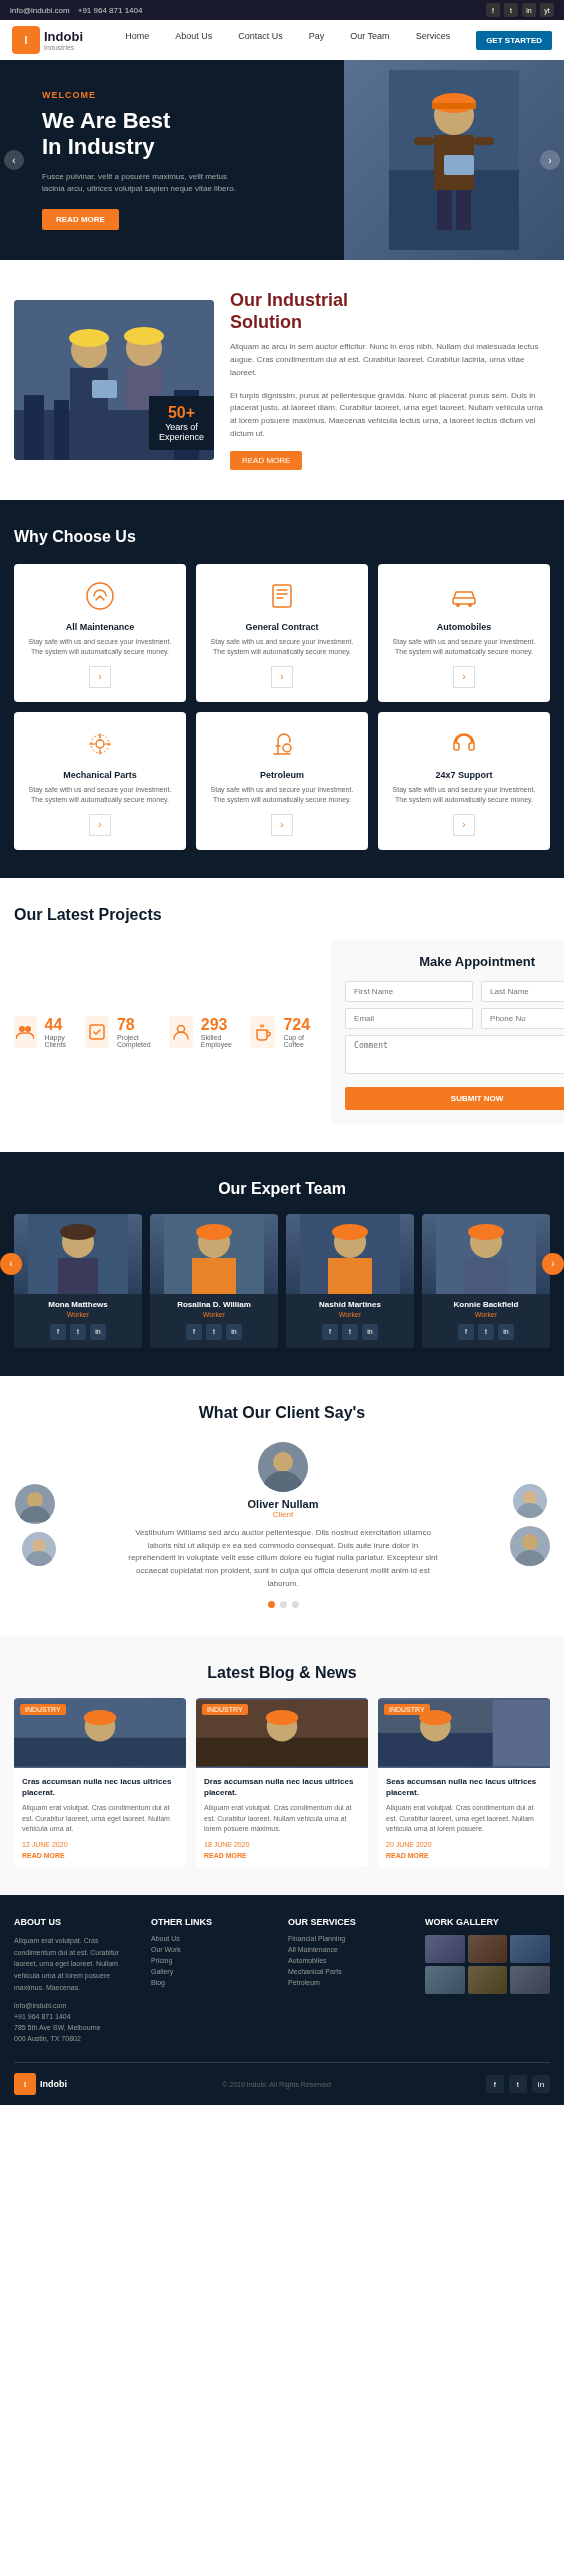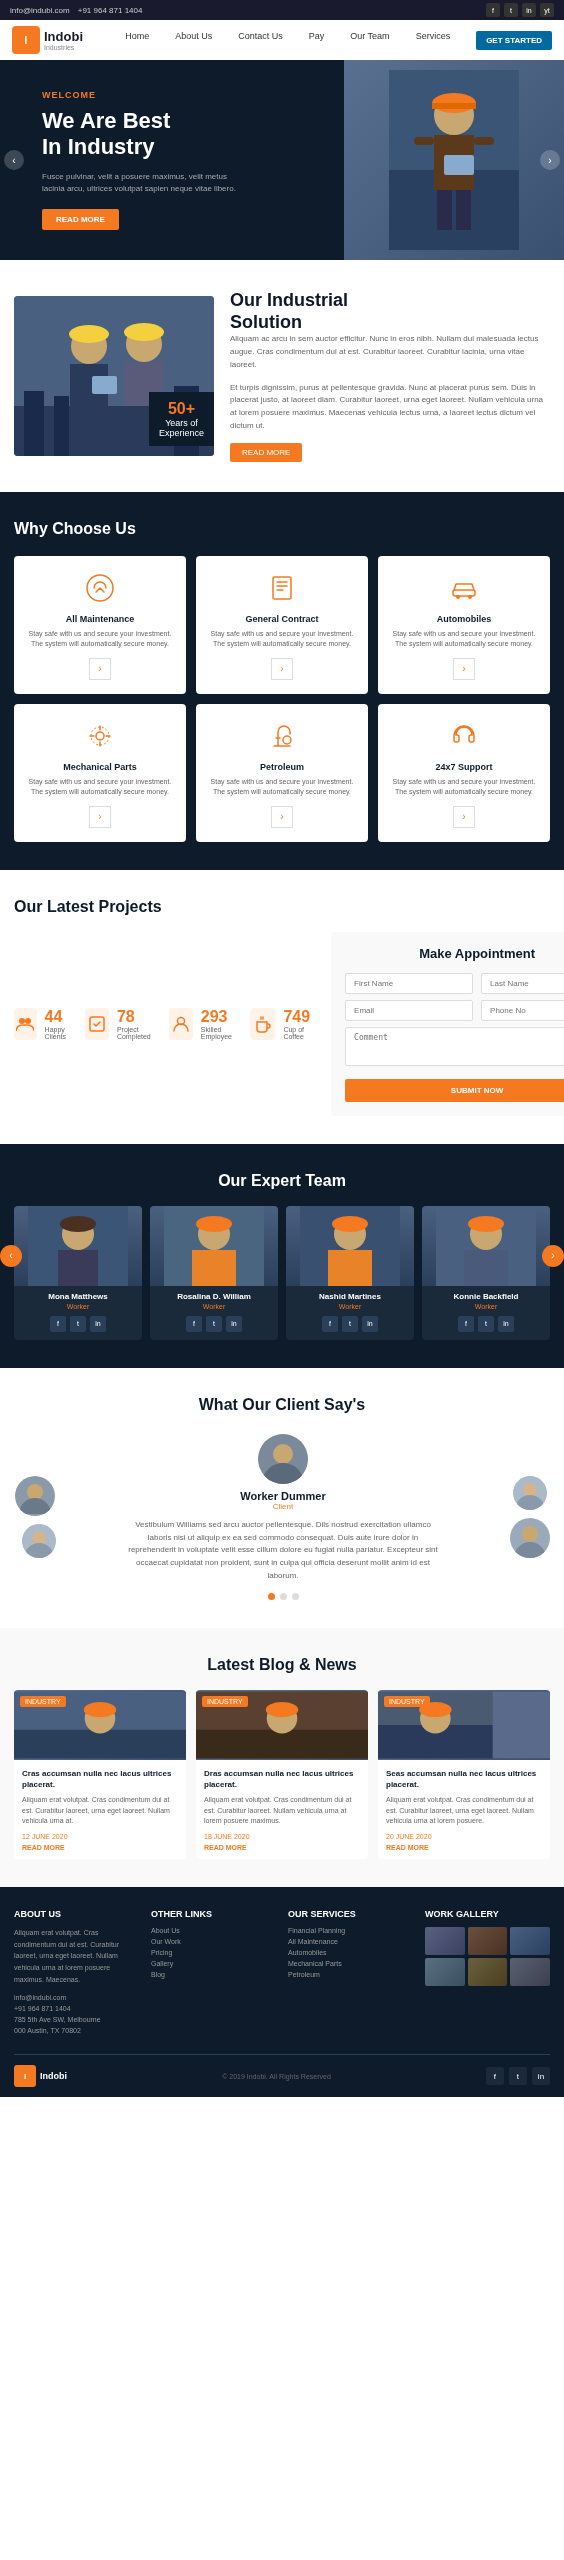--- a/index.html
+++ b/index.html
@@ -32,21 +32,21 @@
     .hero-nav-left, .hero-nav-right { position: absolute; top: 50%; transform: translateY(-50%); width: 20px; height: 20px; background: rgba(255,255,255,0.2); border-radius: 50%; display: flex; align-items: center; justify-content: center; color: #fff; font-size: 10px; cursor: pointer; z-index: 5; }
     .hero-nav-left { left: 4px; }
     .hero-nav-right { right: 4px; }
 
     
     .industrial { display: flex; padding: 30px 14px; gap: 16px; align-items: center; background: #fff; }
     .industrial-img { width: 200px; min-width: 200px; height: 160px; background: linear-gradient(135deg, #4a6080 0%, #2a3f5a 100%); border-radius: 4px; position: relative; overflow: hidden; }
     .exp-badge { position: absolute; bottom: 10px; right: 0; background: #0d1b2a; color: #fff; padding: 8px 10px; font-size: 9px; text-align: center; }
     .exp-badge strong { font-size: 16px; color: #f47920; display: block; }
     .industrial-content { flex: 1; }
-    .industrial-title { font-size: 18px; font-weight: bold; color: #0f172a; line-height: 1.2; }
+    .industrial-title { font-size: 18px; font-weight: bold; color: #7f1d1d; line-height: 1.2; margin-bottom: 8px; }
     .industrial-text { font-size: 8px; color: #666; line-height: 1.6; margin-bottom: 10px; }
     .read-more-btn { background: #f47920; color: #fff; padding: 5px 12px; font-size: 8px; border-radius: 2px; display: inline-block; cursor: pointer; }
 
     
     .why-section { background: #0d1b2a; padding: 28px 14px; }
     .section-title { text-align: left; color: #fff; font-size: 16px; font-weight: bold; margin-bottom: 18px; }
     .why-grid { display: grid; grid-template-columns: repeat(3, 1fr); gap: 10px; }
     .why-card { background: #fff; border-radius: 4px; padding: 14px 10px; text-align: center; }
     .why-icon { width: 36px; height: 36px; margin: 0 auto 8px; display: flex; align-items: center; justify-content: center; }
     .why-icon svg { width: 28px; height: 28px; }
@@ -362,21 +362,21 @@
       </div>
       <div class="stat-item">
         <div class="stat-icon">
           <svg width="18" height="18" viewBox="0 0 18 18" fill="none">
               <path d="M3 7h10v7a3 3 0 01-3 3H6a3 3 0 01-3-3V7z" stroke="#f47920" stroke-width="1.5"></path>
               <path d="M13 9h1a2 2 0 010 4h-1" stroke="#f47920" stroke-width="1.5"></path>
               <path d="M7 4V2M9 4V2" stroke="#f47920" stroke-width="1.5" stroke-linecap="round"></path>
             </svg>
         </div>
         <div>
-          <div class="stat-number">749</div>
+          <div class="stat-number">724</div>
           <div class="stat-label">Cup of Coffee</div>
         </div>
       </div>
     </div>
 
     <div class="appointment-col">
       <div class="appointment-title">Make Appointment</div>
       <div class="form-row">
         <input class="form-input" type="text" placeholder="First Name" style="">
         <input class="form-input" type="text" placeholder="Last Name" style="">
@@ -493,21 +493,21 @@
     </div>
 
     <div class="test-main">
       <div class="test-avatar">
         <svg width="50" height="50" viewBox="0 0 50 50">
             <rect width="50" height="50" rx="25" fill="#7a8a9a"></rect>
             <circle cx="25" cy="20" r="10" fill="#c8a870"></circle>
             <path d="M4 50c0-11.6 9.4-21 21-21s21 9.4 21 21" fill="#5a6a7a"></path>
           </svg>
       </div>
-      <div class="test-name">Worker Dummer</div>
+      <div class="test-name">Oliver Nullam</div>
       <div class="test-role">Client</div>
       <p class="test-text">Vestibulum Williams sed arcu auctor pellentesque. Dils nostrud exercitation ullamco laboris nisi ut aliquip ex ea sed commodo consequat. Duis aute irure dolor in reprehenderit in voluptate velit esse cillum dolore eu fugiat nulla pariatur. Excepteur sint occaecat cupidatat non proident, sunt in culpa qui officia deserunt mollit anim id est laborum.</p>
       <div class="test-dots">
         <div class="test-dot active"></div>
         <div class="test-dot"></div>
         <div class="test-dot"></div>
       </div>
     </div>
 
     <div class="test-side-avatars">

